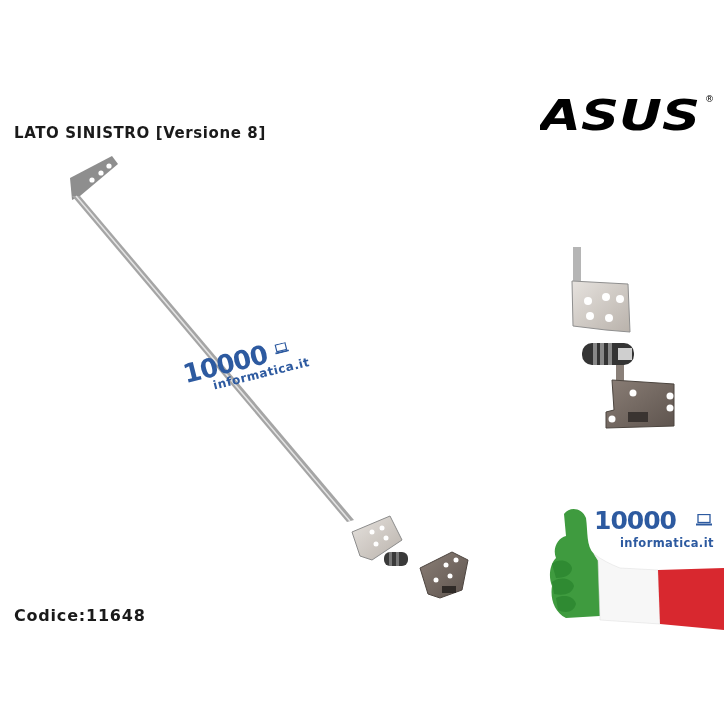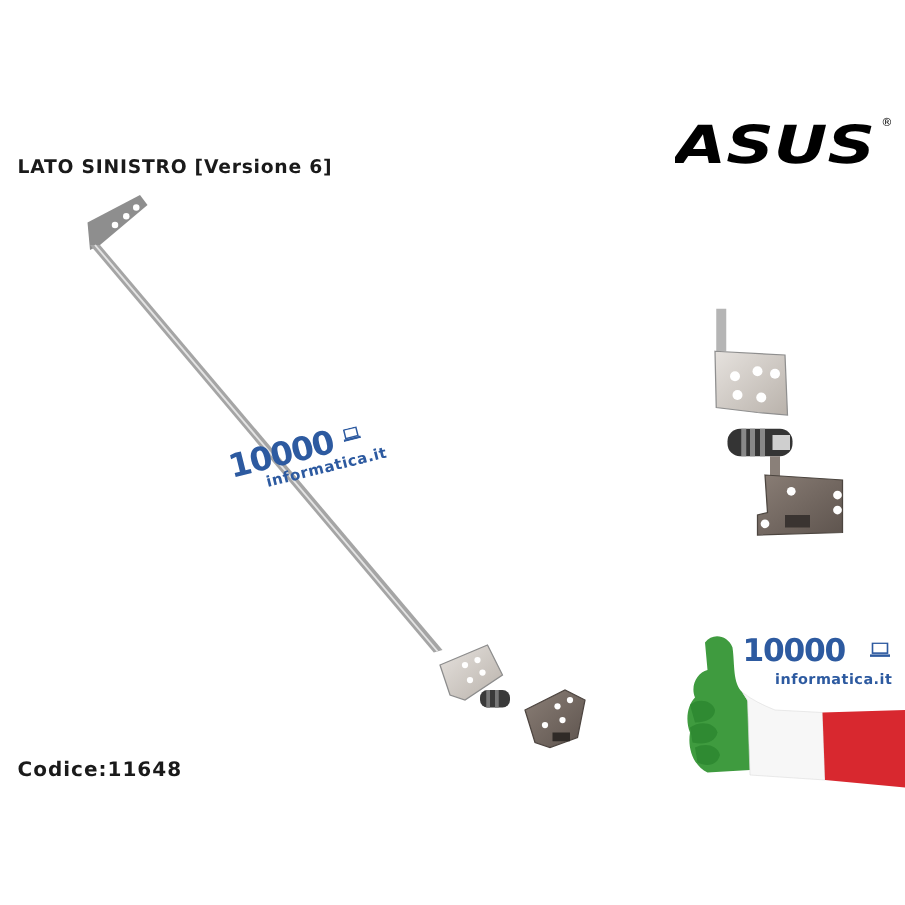--- a/index.html
+++ b/index.html
@@ -115,21 +115,21 @@
         <polygon points="612,380 674,384 674,426 606,428 606,412 614,410" fill="url(#dark)" stroke="#4c453f" stroke-width="1"></polygon>
         <circle cx="633" cy="393" r="3.5" fill="#fff"></circle>
         <circle cx="670" cy="396" r="3.5" fill="#fff"></circle>
         <circle cx="670" cy="408" r="3.5" fill="#fff"></circle>
         <circle cx="612" cy="419" r="3.5" fill="#fff"></circle>
         <rect x="628" y="412" width="20" height="10" fill="#3a3431"></rect>
       </g>
     </svg>
   </div>
 
-  <div class="title">LATO SINISTRO [Versione 6]</div>
+  <div class="title">LATO SINISTRO [Versione 8]</div>
 
   <div class="brand">
     <svg viewBox="0 0 172 40" xmlns="http://www.w3.org/2000/svg">
       <text x="0" y="34" font-family="DejaVu Sans, sans-serif" font-weight="bold" font-style="italic" font-size="42" fill="#000" textLength="160" lengthAdjust="spacingAndGlyphs">ASUS</text>
     </svg>
     <span class="brand-reg">®</span>
   </div>
 
   <div class="wm-small">
     <span class="num">10000</span>

